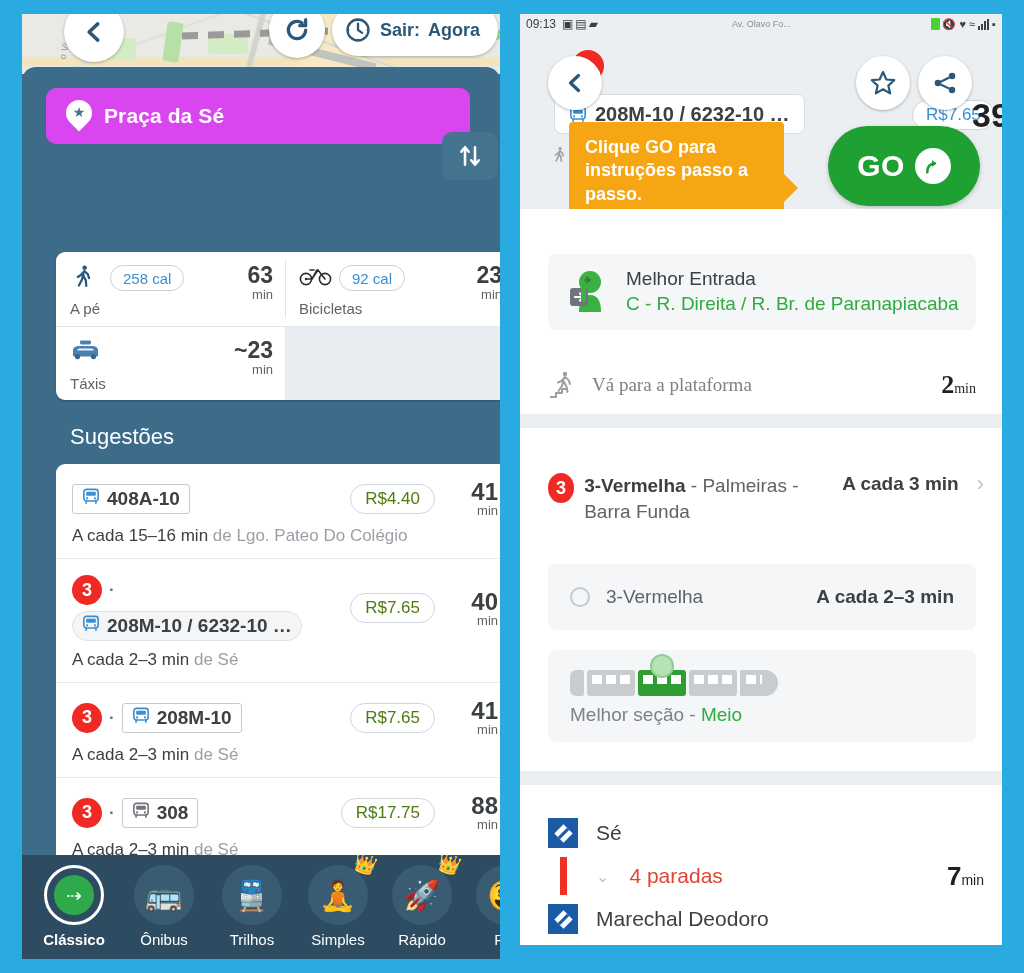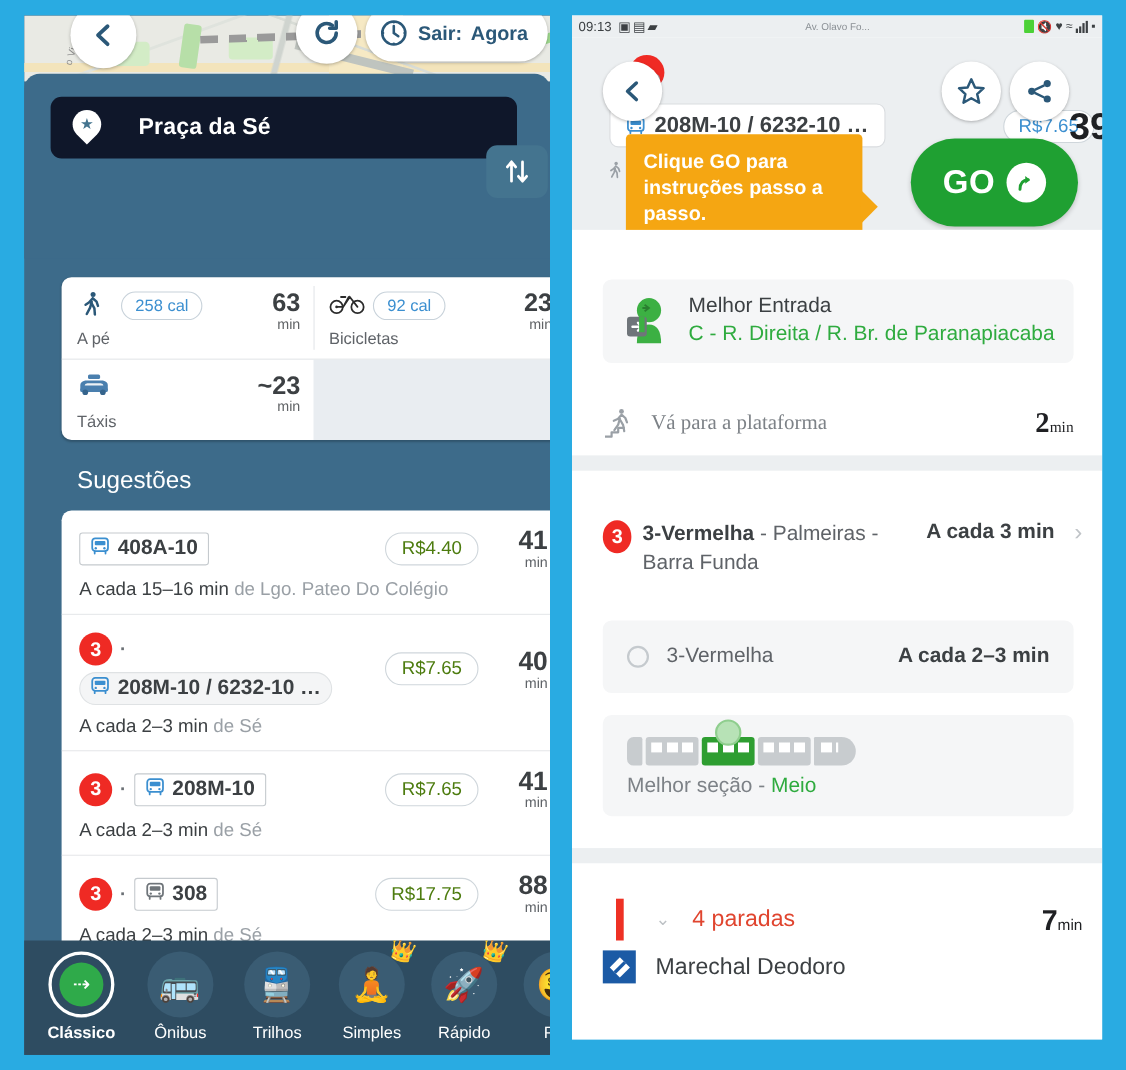--- a/index.html
+++ b/index.html
@@ -48,22 +48,22 @@
     padding:0 18px 0 12px; box-shadow:0 1px 3px rgba(0,0,0,.28);
   }
   .pill-depart .lbl{ color:#2b5878; font-weight:bold; font-size:18px; }
   .pill-depart .val{ color:#2b5878; font-weight:bold; font-size:18px; }
 
   .route-panel{
     position:absolute; left:0; top:53px; width:478px; height:168px;
     background:#3d6b8a; border-radius:14px 14px 0 0;
   }
   .addr-field{
-    position:absolute; left:24px; width:424px; height:56px; background:#0f172a;
-    border-radius:10px; display:flex; align-items:center; gap:34px; padding-left:20px;
+    position:absolute; left:24px; width:424px; height:56px; background:#d946ef;
+    border-radius:10px; display:flex; align-items:center; gap:12px; padding-left:20px;
   }
   .addr-1{ top:21px; }
   .addr-2{ top:90px; }
   .addr-field .txt{ color:#fff; font-size:21px; font-weight:bold; letter-spacing:.1px;}
   .swap-btn{
     position:absolute; left:420px; top:65px; width:56px; height:48px;
     background:#44748f; border-radius:10px; display:flex; align-items:center;
     justify-content:center; color:#fff; font-size:22px;
   }
   .pin-ico{ width:26px; height:32px; position:relative; flex:0 0 26px; }
@@ -729,20 +729,26 @@
         <div class="best-lbl">
           <span>Melhor seção - </span><b>Meio</b>
         </div>
       </div>
     </div>
 
     <div class="sep" style="top:757px;"></div>
 
     <div class="sec" style="top:771px; height:160px;">
       <div class="stop-block" style="top:28px; position:absolute;">
+        <div class="stop-row">
+          <span class="metro-sq">
+              <i></i>
+            </span>
+          <span class="stop-name">Sé</span>
+        </div>
         <div class="mid-row">
           <span class="redbar">
               <i></i>
             </span>
           <span class="caret">⌄</span>
           <span class="stops-lnk">4 paradas</span>
           <span class="stops-min">
             <span>7</span><s>min</s>
           </span>
         </div>

